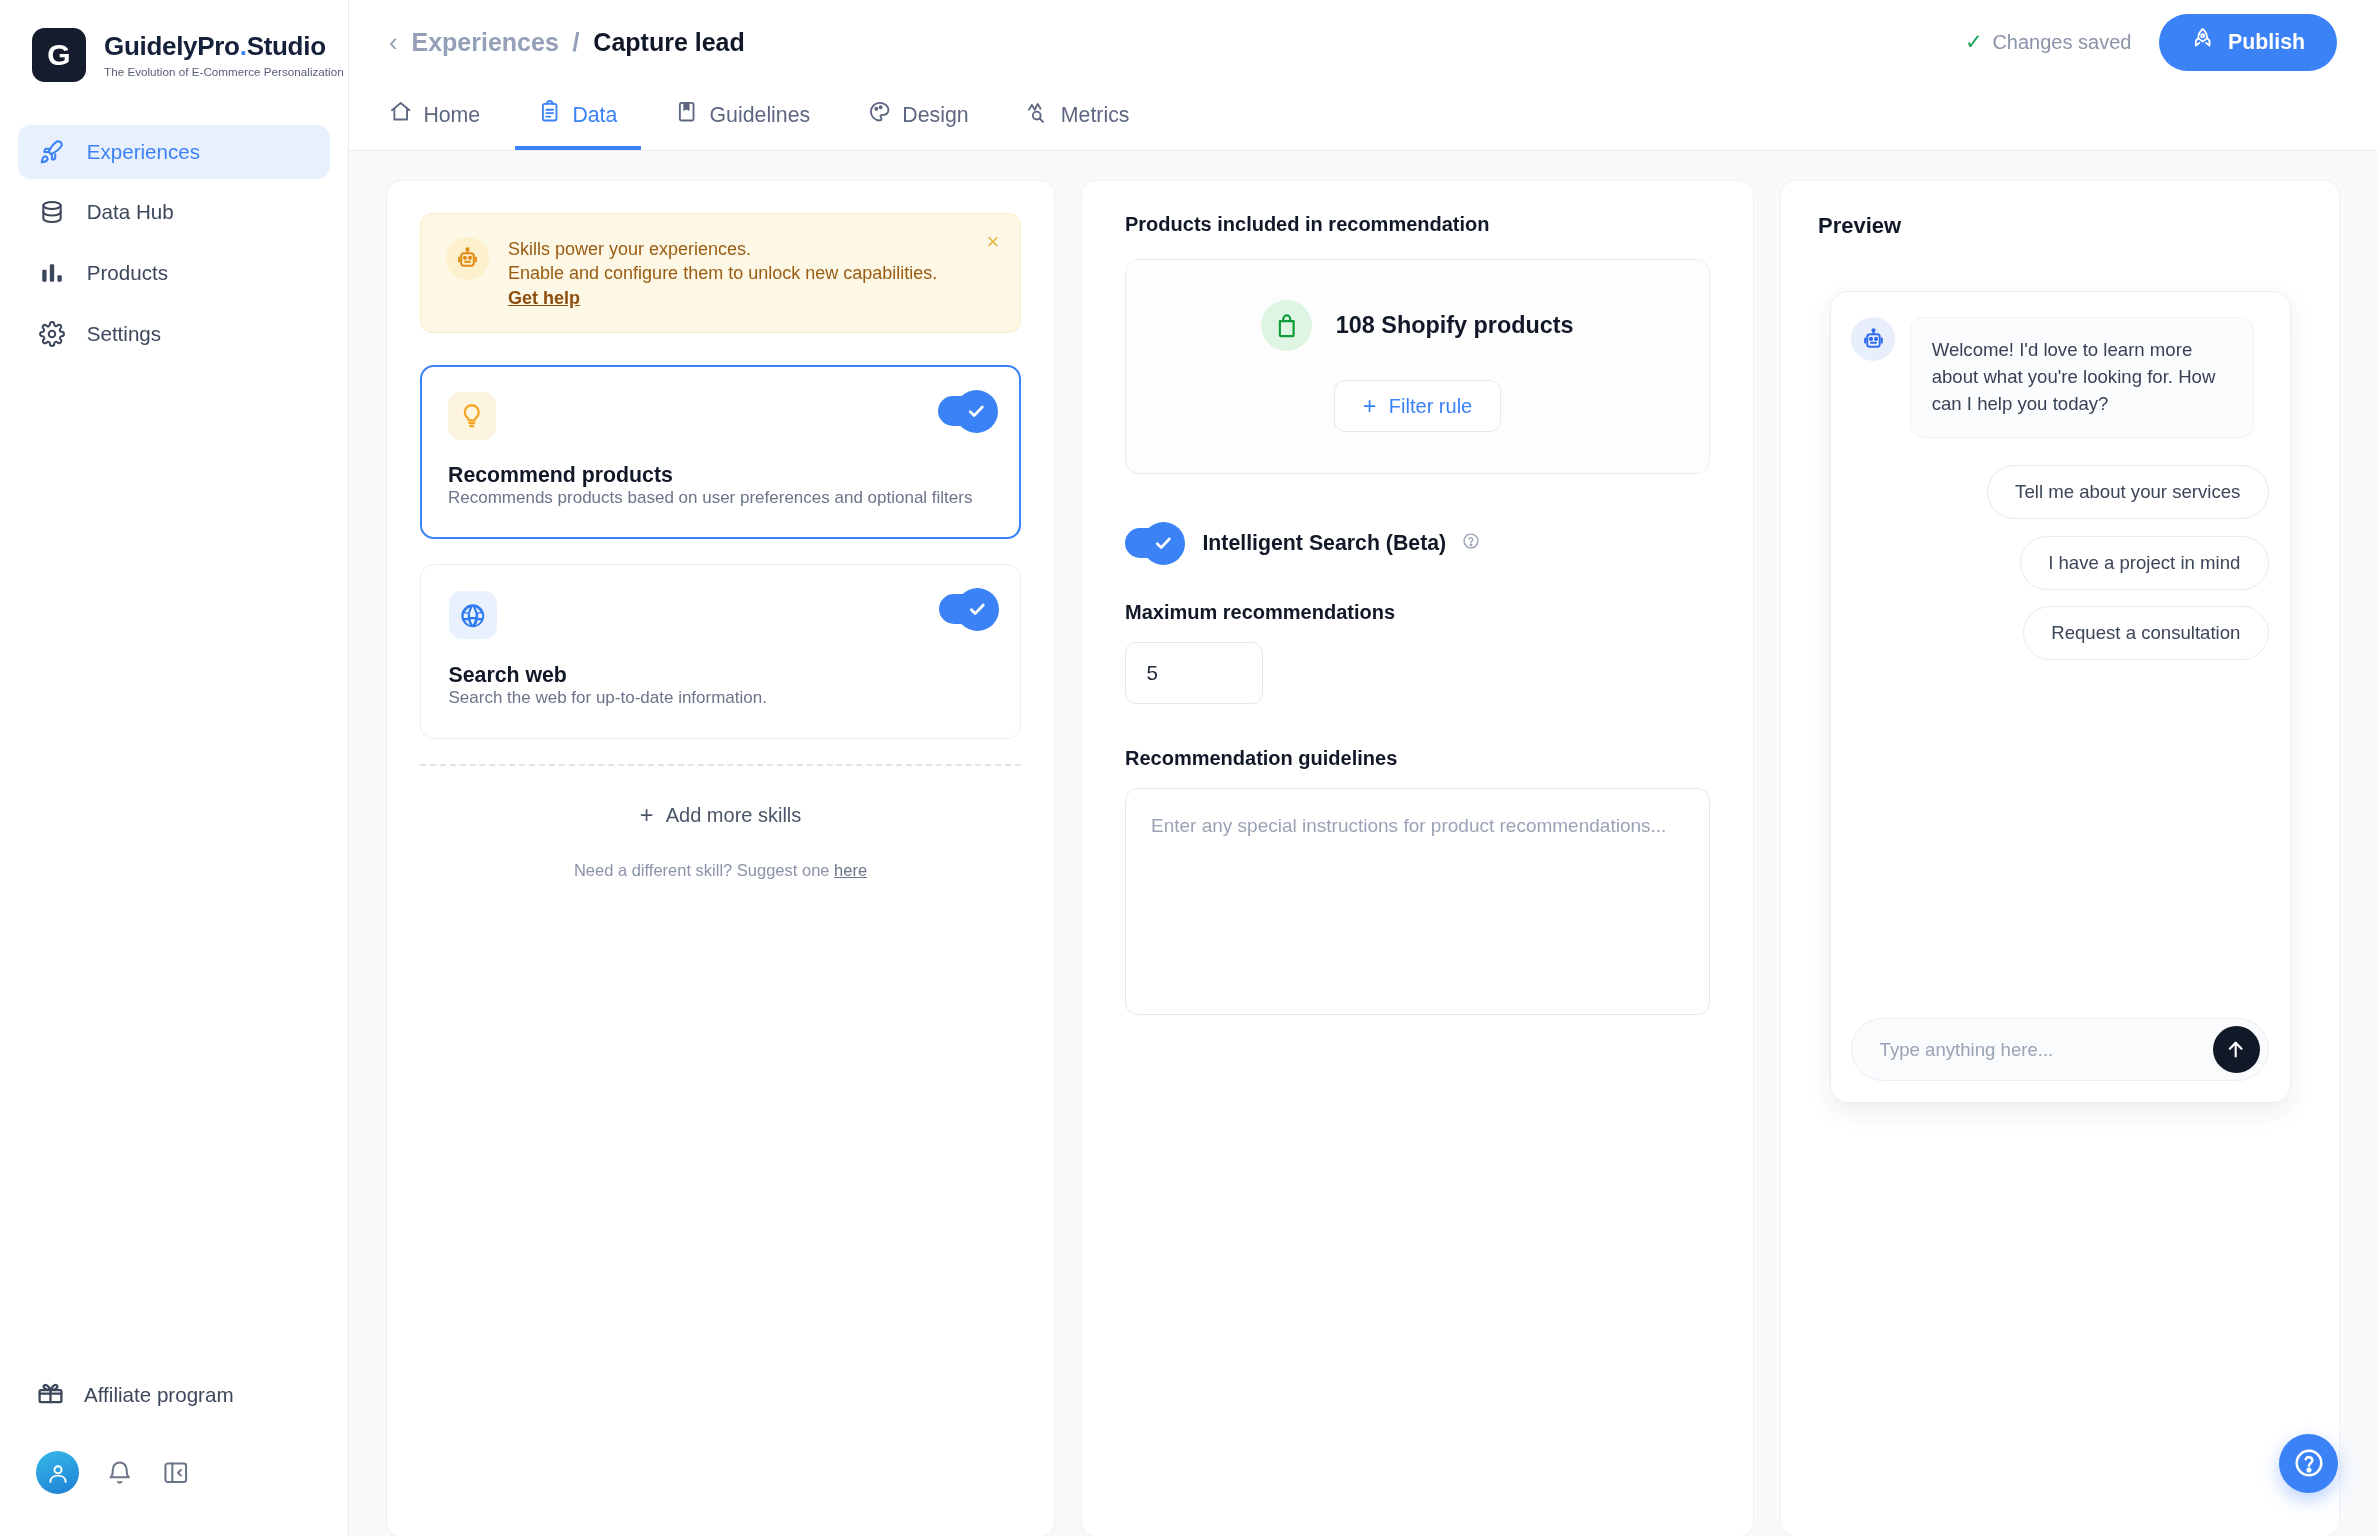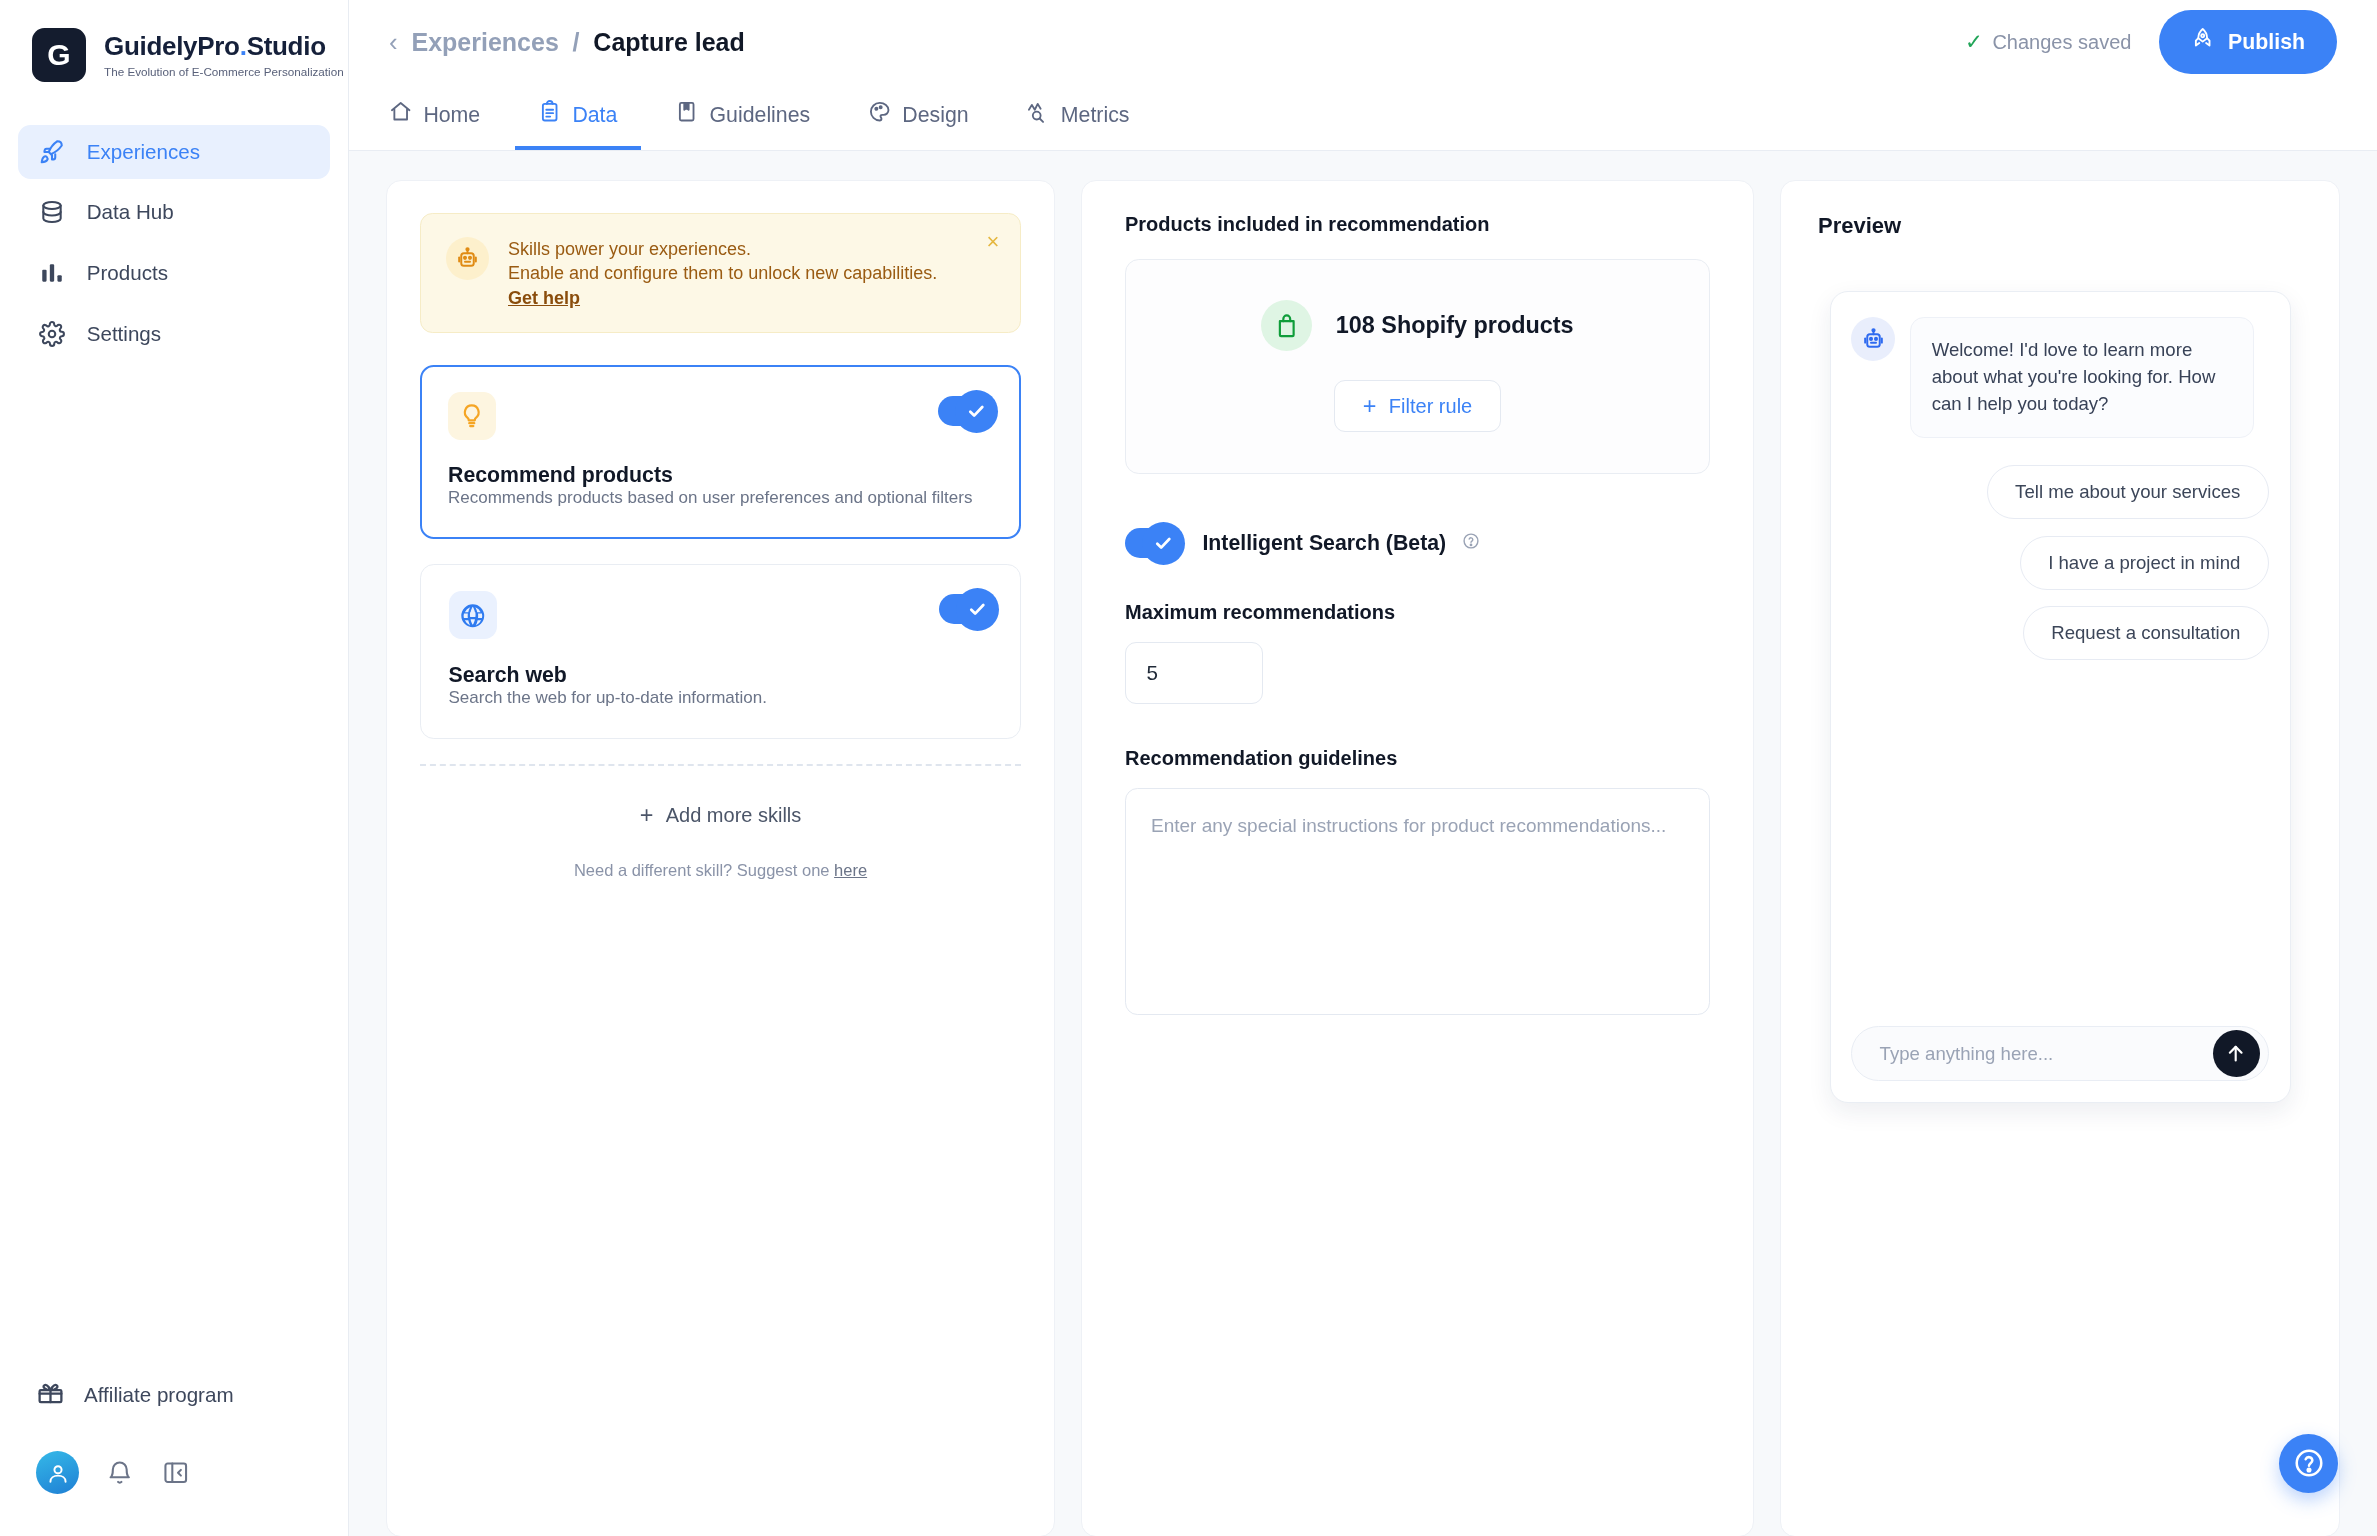--- a/index.html
+++ b/index.html
@@ -68,21 +68,21 @@
   .crumb-parent { font-size: 25px; color: #93a0b8; font-weight: bold; cursor: pointer; }
   .crumb-sep { font-size: 25px; color: #93a0b8; font-weight: bold; }
   .crumb-current { font-size: 25px; color: #111827; font-weight: bold; }
   .top-actions { display: flex; align-items: center; gap: 27.5px; }
   .saved { display: flex; align-items: center; gap: 9.6px; font-size: 20px; color: #8a93a8; }
   .saved .chk { color: #22a559; font-size: 21.3px; }
   .publish {
     display: flex; align-items: center; gap: 13.8px;
     background: #3b82f6; color: #fff;
     border: none; border-radius: 687px;
-    height: 64px; padding: 0 32px;
+    height: 57px; padding: 0 32px;
     font-size: 21.3px; font-weight: bold; cursor: pointer;
     font-family: "Liberation Sans", sans-serif;
   }
   .publish svg { width: 23.4px; height: 23.4px; }
 
   .tabs {
     height: 67px; background: #fff; border-bottom: 1.4px solid #e9edf3;
     display: flex; align-items: flex-end; gap: 0; padding: 0 40px; flex: 0 0 67px;
   }
   .tab {
@@ -214,21 +214,21 @@
     padding: 19px 20.6px; font-size: 18.6px; color: #384257; line-height: 1.45; max-width: 344px;
   }
   .chips { display: flex; flex-direction: column; align-items: flex-end; gap: 16.5px; margin-top: 27.5px; }
   .chip {
     border: 1.4px solid #e7ebf3; background: #fff; border-radius: 687px;
     padding: 15px 27.5px; font-size: 18.6px; color: #3c4659; cursor: pointer; white-space: nowrap;
     font-family: "Liberation Sans", sans-serif;
   }
   .chat-input-wrap { margin-top: auto; }
   .chat-input {
-    height: 55px; border: 1.4px solid #e9edf4; border-radius: 687px; background: #fafbfd;
+    height: 63px; border: 1.4px solid #e9edf4; border-radius: 687px; background: #fafbfd;
     display: flex; align-items: center; padding: 0 8.3px 0 27.5px; position: relative;
   }
   .chat-ph { font-size: 18.6px; color: #9aa3b5; flex: 1; }
   .send-btn {
     width: 47px; height: 47px; border-radius: 50%; background: #111827;
     display: flex; align-items: center; justify-content: center; color: #fff; cursor: pointer; flex: 0 0 47px;
   }
   .send-btn svg { width: 23.4px; height: 23.4px; }
 
   .fab {

